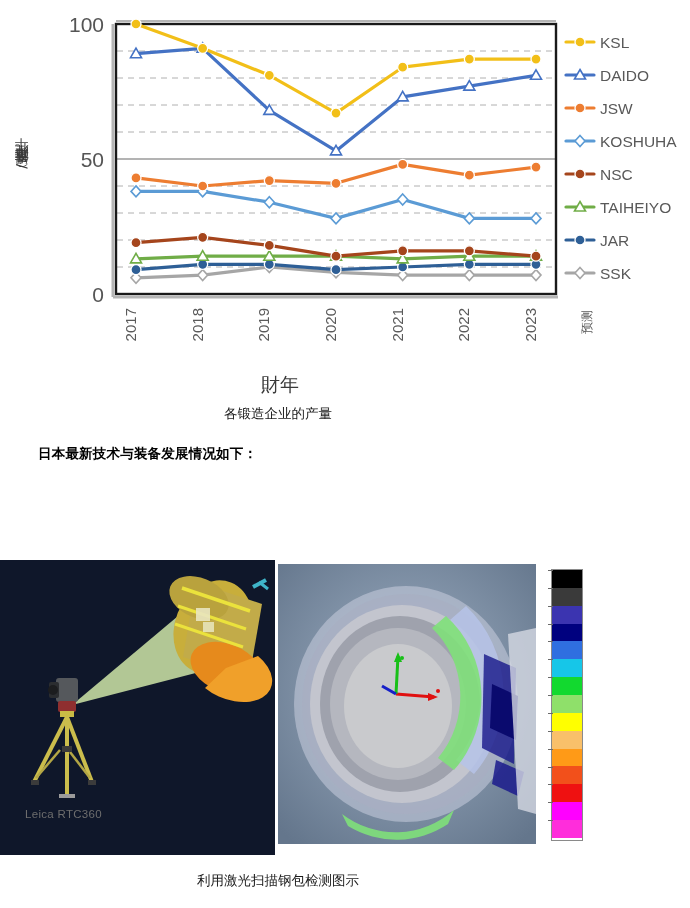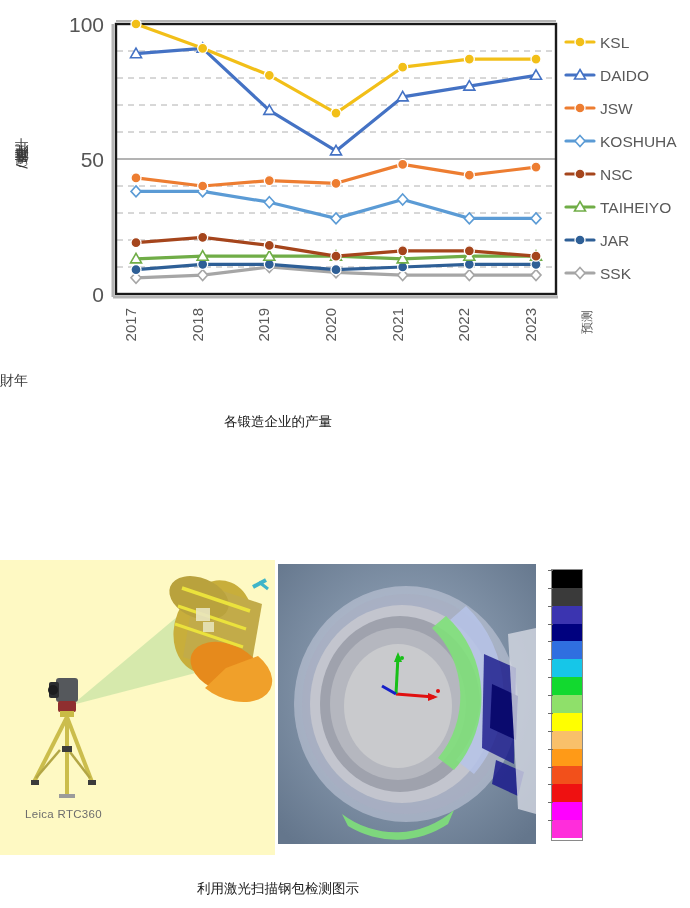--- a/index.html
+++ b/index.html
@@ -18,42 +18,42 @@
   .ylabel span{
     writing-mode:vertical-rl;transform:rotate(180deg);
     font-size:14px;color:#3a3a3a;letter-spacing:1px;
     font-family:"DejaVu Sans",sans-serif;white-space:nowrap;
   }
   .ytick{font-size:21px;fill:#555;font-family:"Liberation Sans",sans-serif;}
   .xtick{font-size:15px;fill:#5a5a5a;font-family:"Liberation Sans",sans-serif;}
   .xtick-cn{font-size:12px;fill:#5a5a5a;font-family:"DejaVu Sans",sans-serif;}
   .legend-txt{font-size:15.5px;fill:#595959;font-family:"Liberation Sans",sans-serif;}
   .axis-title{
-    position:absolute;left:0;top:372px;width:560px;text-align:left;
-    font-size:14px;color:#3a3a3a;font-family:Liberation Serif, serif;
+    position:absolute;left:0;top:372px;width:560px;text-align:center;
+    font-size:19px;color:#3a3a3a;font-family:Liberation Serif, serif;
   }
   .fig-caption{
     position:absolute;left:0;width:556px;text-align:center;
-    font-size:13.5px;color:#1a1a1a;font-family:"DejaVu Sans",sans-serif;margin-top:8px;
+    font-size:13.5px;color:#1a1a1a;font-family:"DejaVu Sans",sans-serif;
   }
   #chart-caption{top:405px;}
   #photo-caption{top:872px;font-family:Liberation Mono, monospace;}
   
   .textblock{position:absolute;left:38px;top:445px;width:616px;}
   .t-head{
     font-size:13.5px;font-weight:bold;color:#000;
     font-family:"DejaVu Sans",sans-serif;margin-bottom:4px;letter-spacing:.2px;
   }
   .t-para{
     font-size:13.5px;color:#000;line-height:1.62;text-align:justify;
     font-family:"DejaVu Sans",sans-serif;text-indent:0;
   }
   
   .photos{position:absolute;left:0;top:560px;width:690px;height:300px;}
-  .panel-left{position:absolute;left:0;top:0;width:275px;height:295px;background:#fef9c3;}
+  .panel-left{position:absolute;left:0;top:0;width:275px;height:295px;background:#0f172a;}
   .leica-label{
     position:absolute;left:25px;top:248px;font-size:11.5px;color:#6d6d6d;
     font-family:"Liberation Sans",sans-serif;letter-spacing:.3px;
   }
   .panel-mid{position:absolute;left:278px;top:4px;width:258px;height:280px;
     background:linear-gradient(170deg,#6d7f93 0%,#8e9db0 45%,#b9c6d6 100%);overflow:hidden;}
   .panel-bar{position:absolute;left:551px;top:9px;width:30px;height:270px;
     border:1px solid #8a8a8a;background:#fff;}
   .bar-seg{width:100%;}
   .bar-tick{position:absolute;left:-4px;width:5px;height:1px;background:#6a6a6a;}
@@ -211,20 +211,21 @@
         <polygon points="580,267.5 585,273 580,278.5 575,273" fill="#ffffff" stroke="#a6a6a6" stroke-width="1.6"></polygon>
         <text x="600" y="278.5" class="legend-txt">SSK</text>
       </g>
     </svg>
   <div class="axis-title">財年</div>
 </div>
 
 <div class="fig-caption" id="chart-caption">各锻造企业的产量</div>
 
 <div class="textblock">
+  <div class="t-head">日本最新技术与装备发展情况如下：</div>
 </div>
 
 <div class="photos">
 
   <div class="panel-left">
     <svg width="275" height="295">
 
       <polygon points="72,145 215,25 215,108" fill="#cfe6a8" opacity="0.85"></polygon>
 
       <g>

